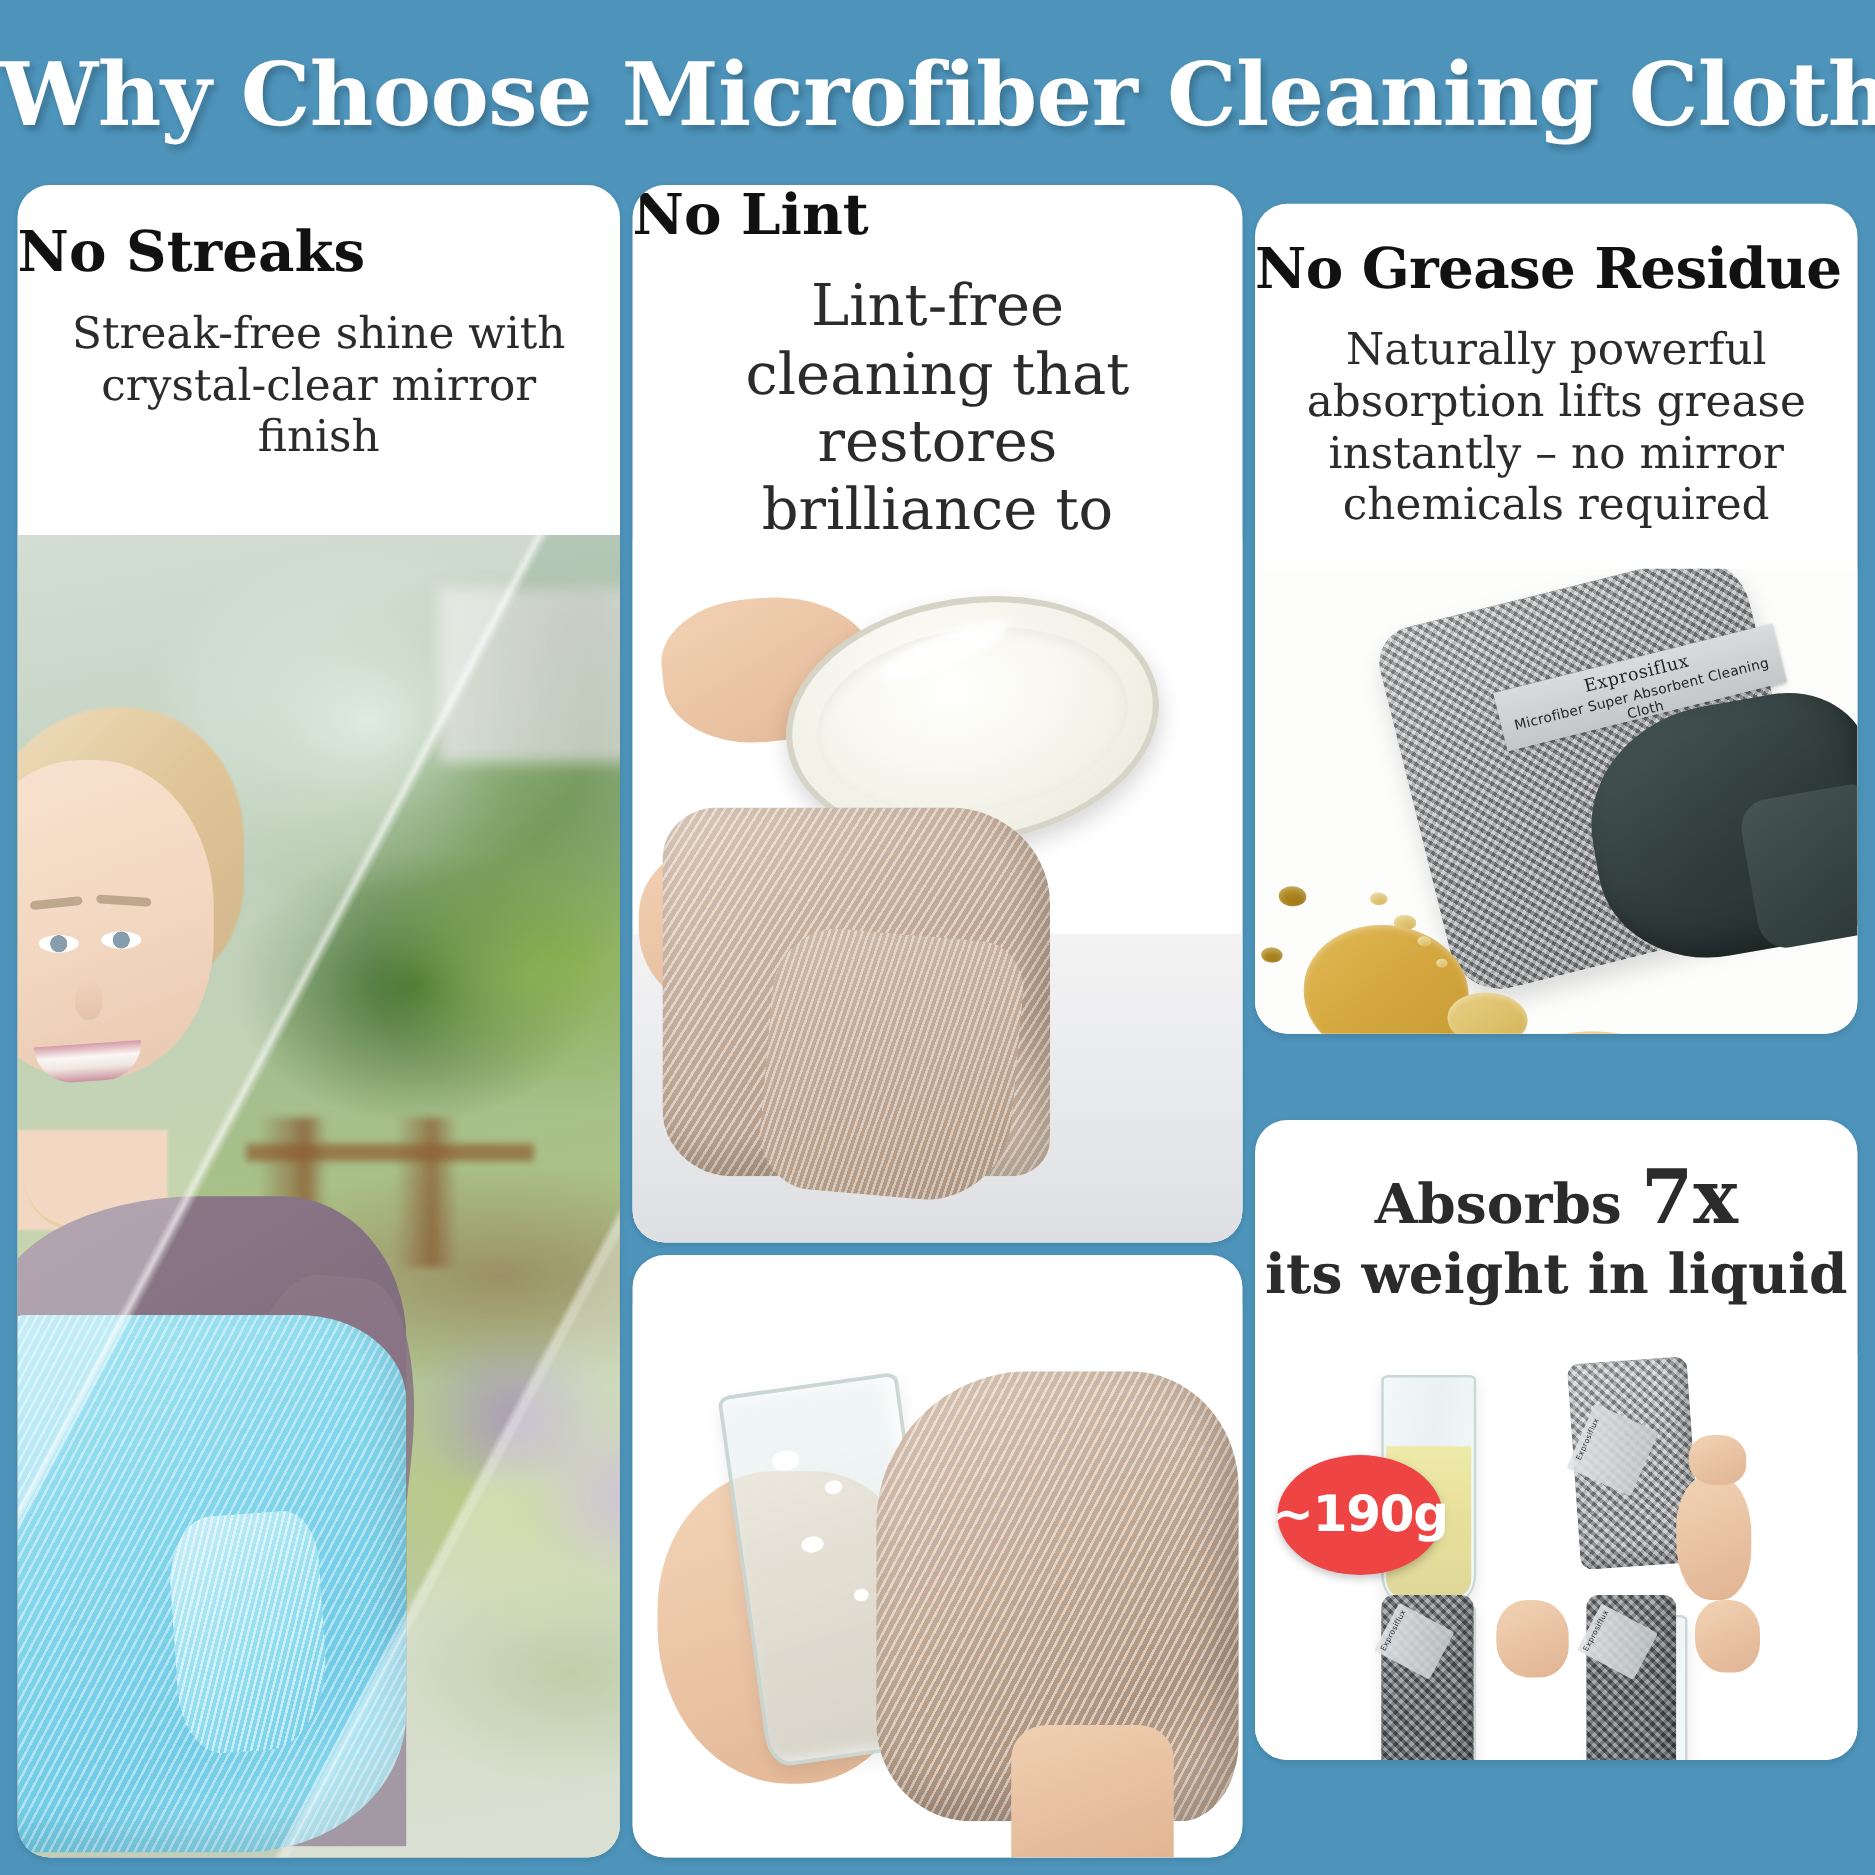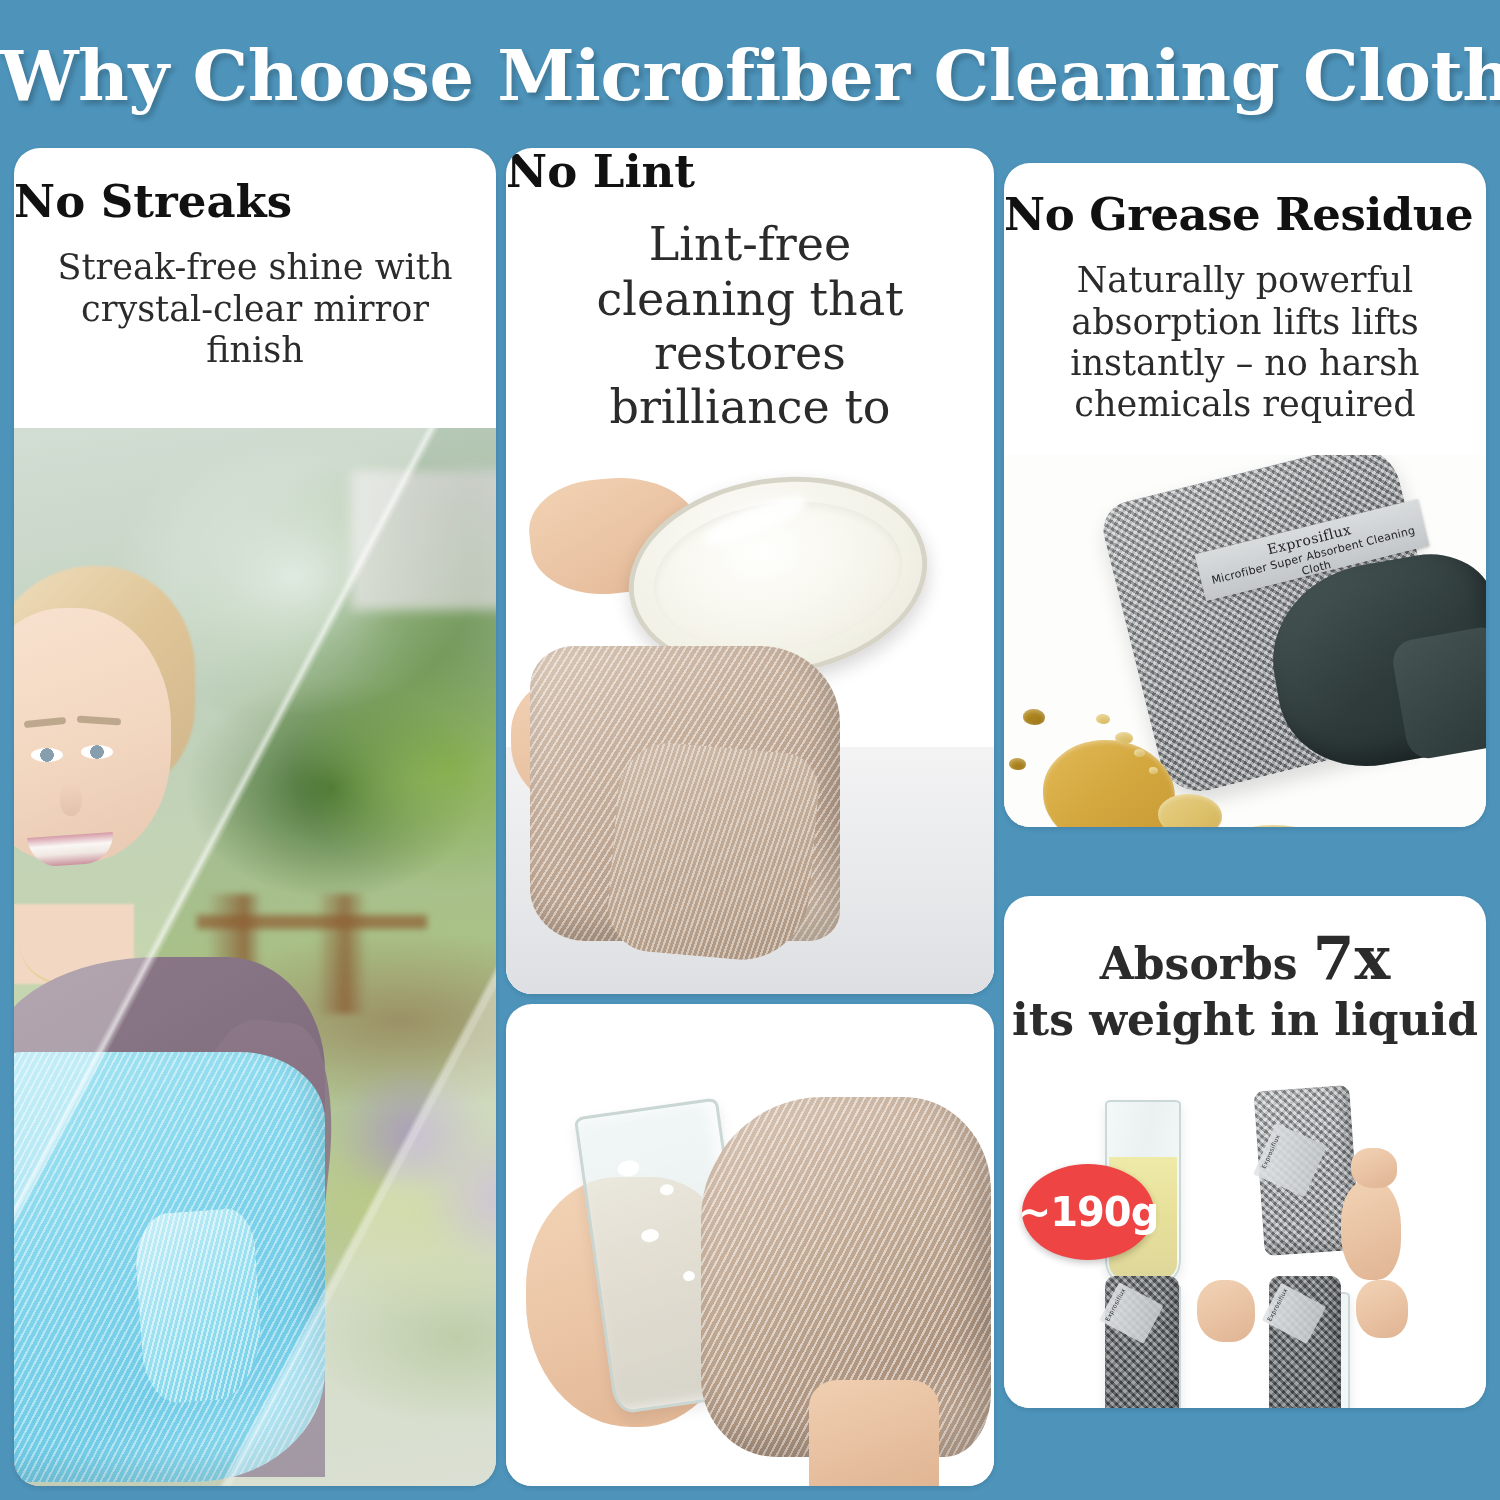--- a/index.html
+++ b/index.html
@@ -457,21 +457,21 @@
         <div class="gl-drop" style="left:34%;top:40%;width:18px;height:13px;"></div>
         <div class="gl-drop" style="left:60%;top:56%;width:12px;height:10px;"></div>
       </div>
       <div class="gl-cloth"></div>
       <div class="gl-wrist"></div>
     </div>
   </div>
 
   <div class="panel p-grease">
     <div class="head">No Grease Residue</div>
-    <div class="sub">Naturally powerful absorption lifts lifts instantly – no harsh chemicals required</div>
+    <div class="sub">Naturally powerful absorption lifts grease instantly – no mirror chemicals required</div>
 
     <div class="photo ph-grease">
       <div class="gr-cloth"></div>
 
       <div class="gr-label">
         <div class="l1">Exprosiflux</div>
         <div class="l2">Microfiber Super Absorbent Cleaning Cloth</div>
         <div class="l3">Super absorbent · quick dry · reusable · machine washable · lint free</div>
       </div>
 

